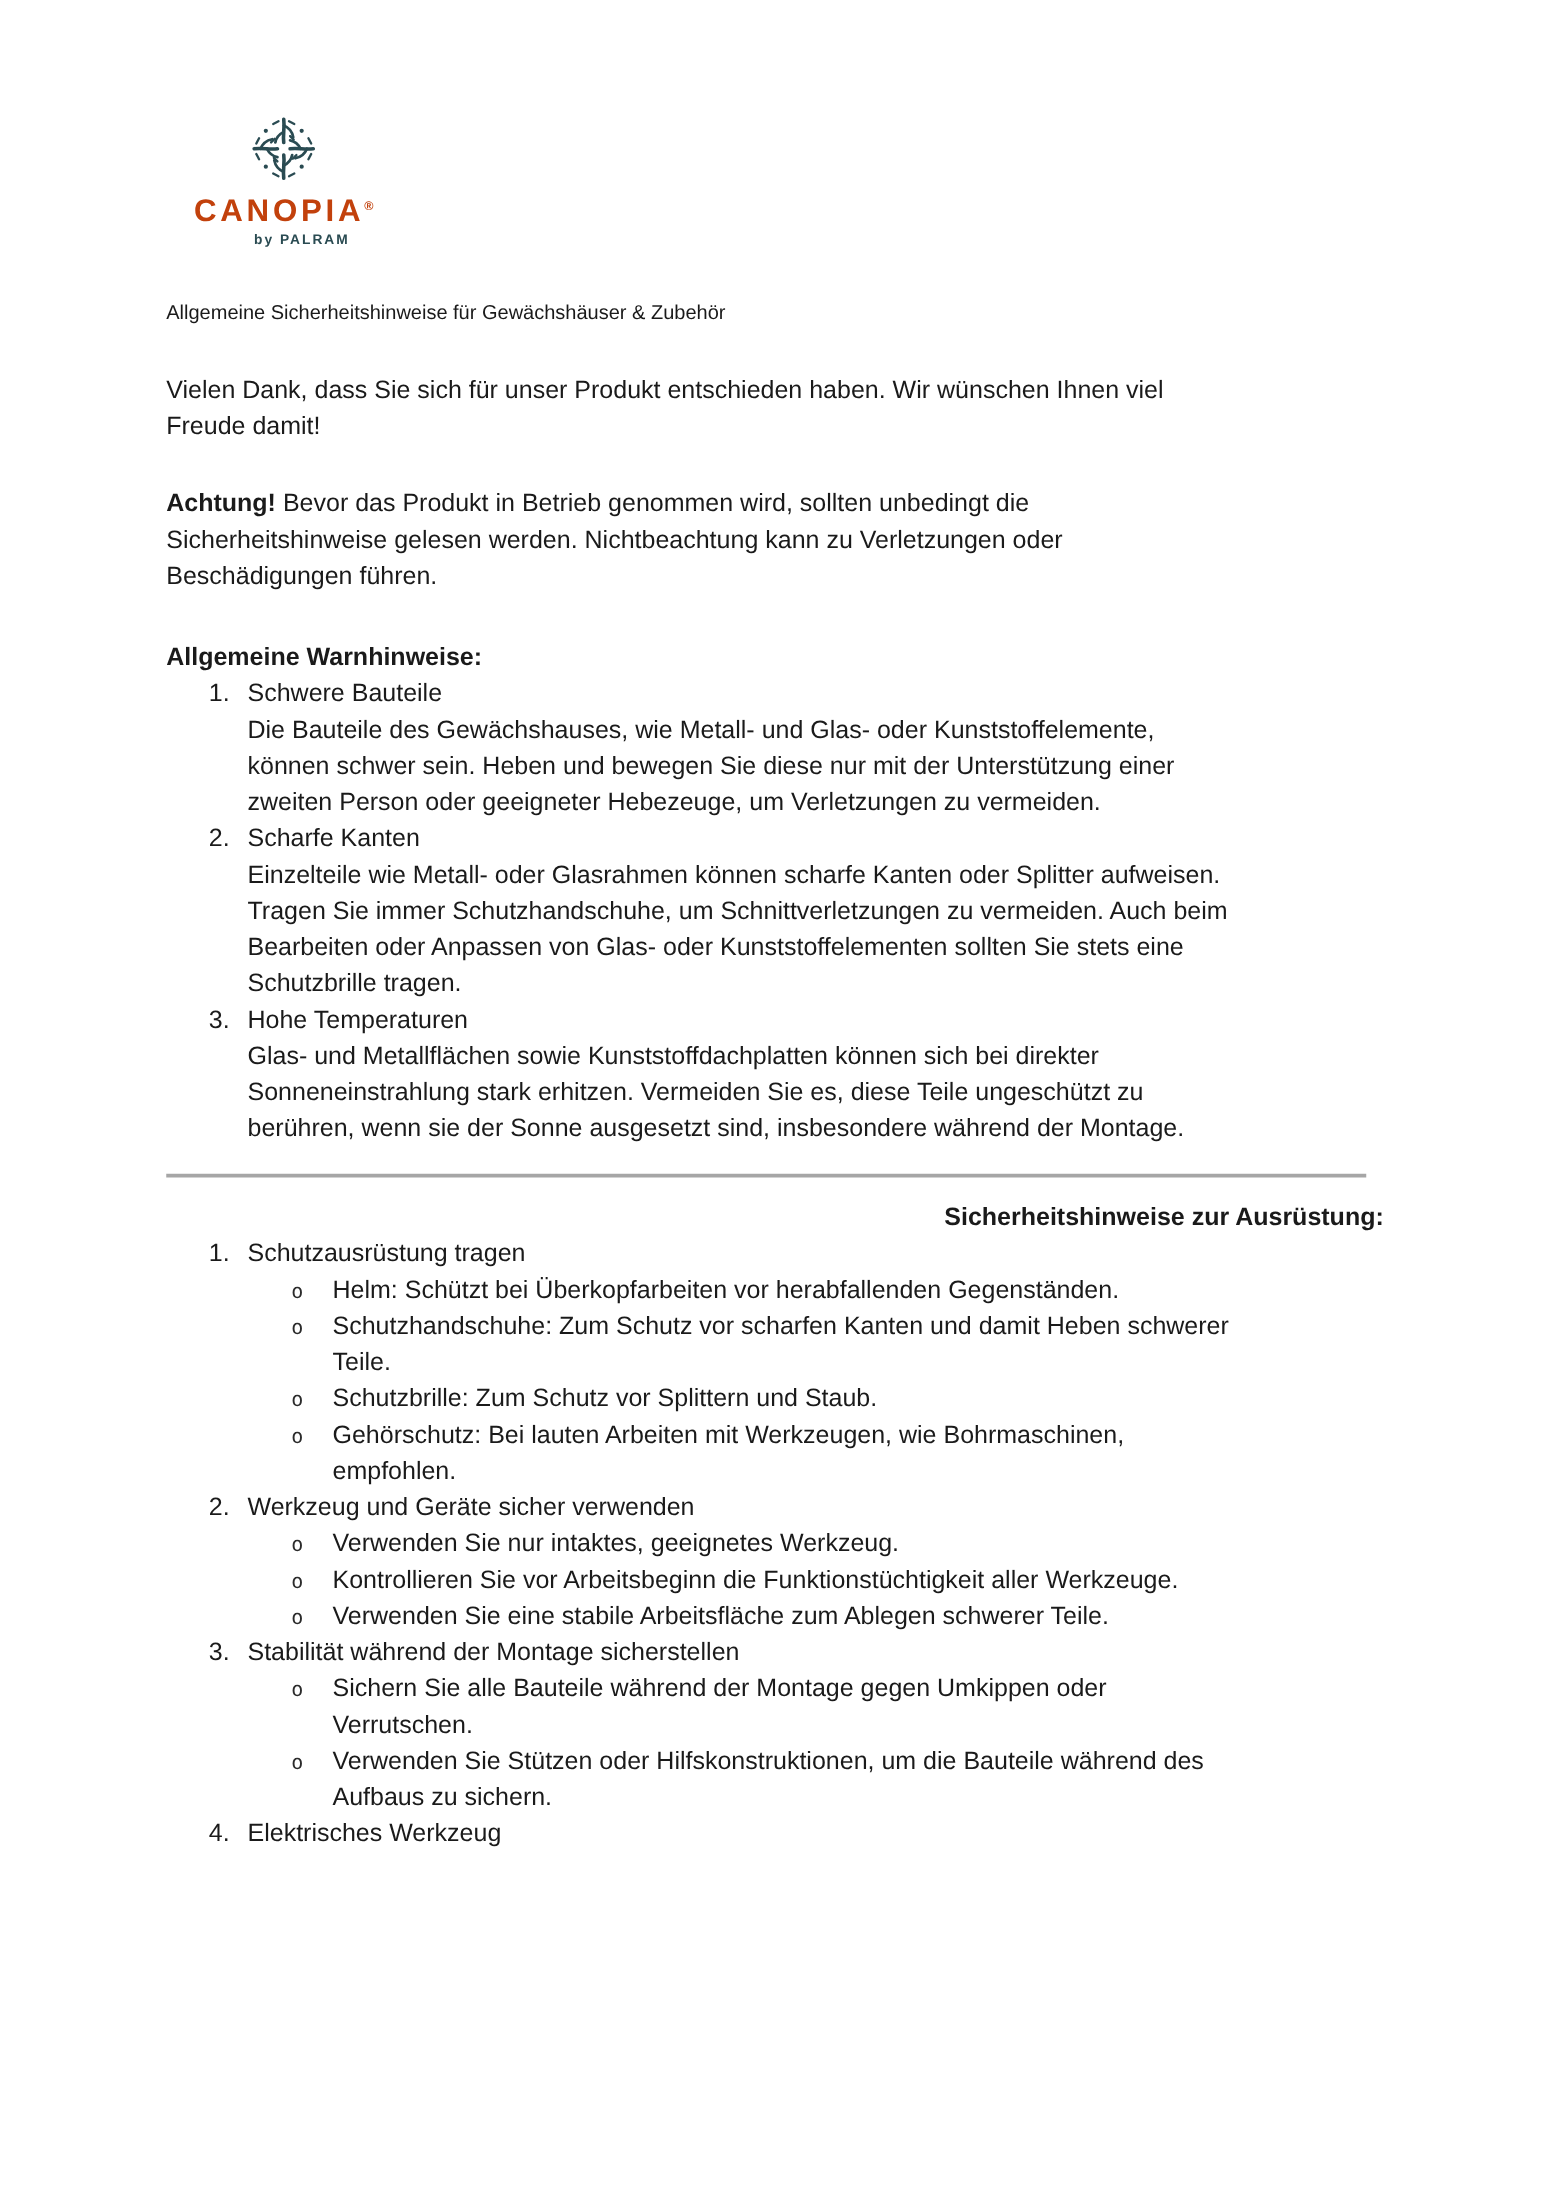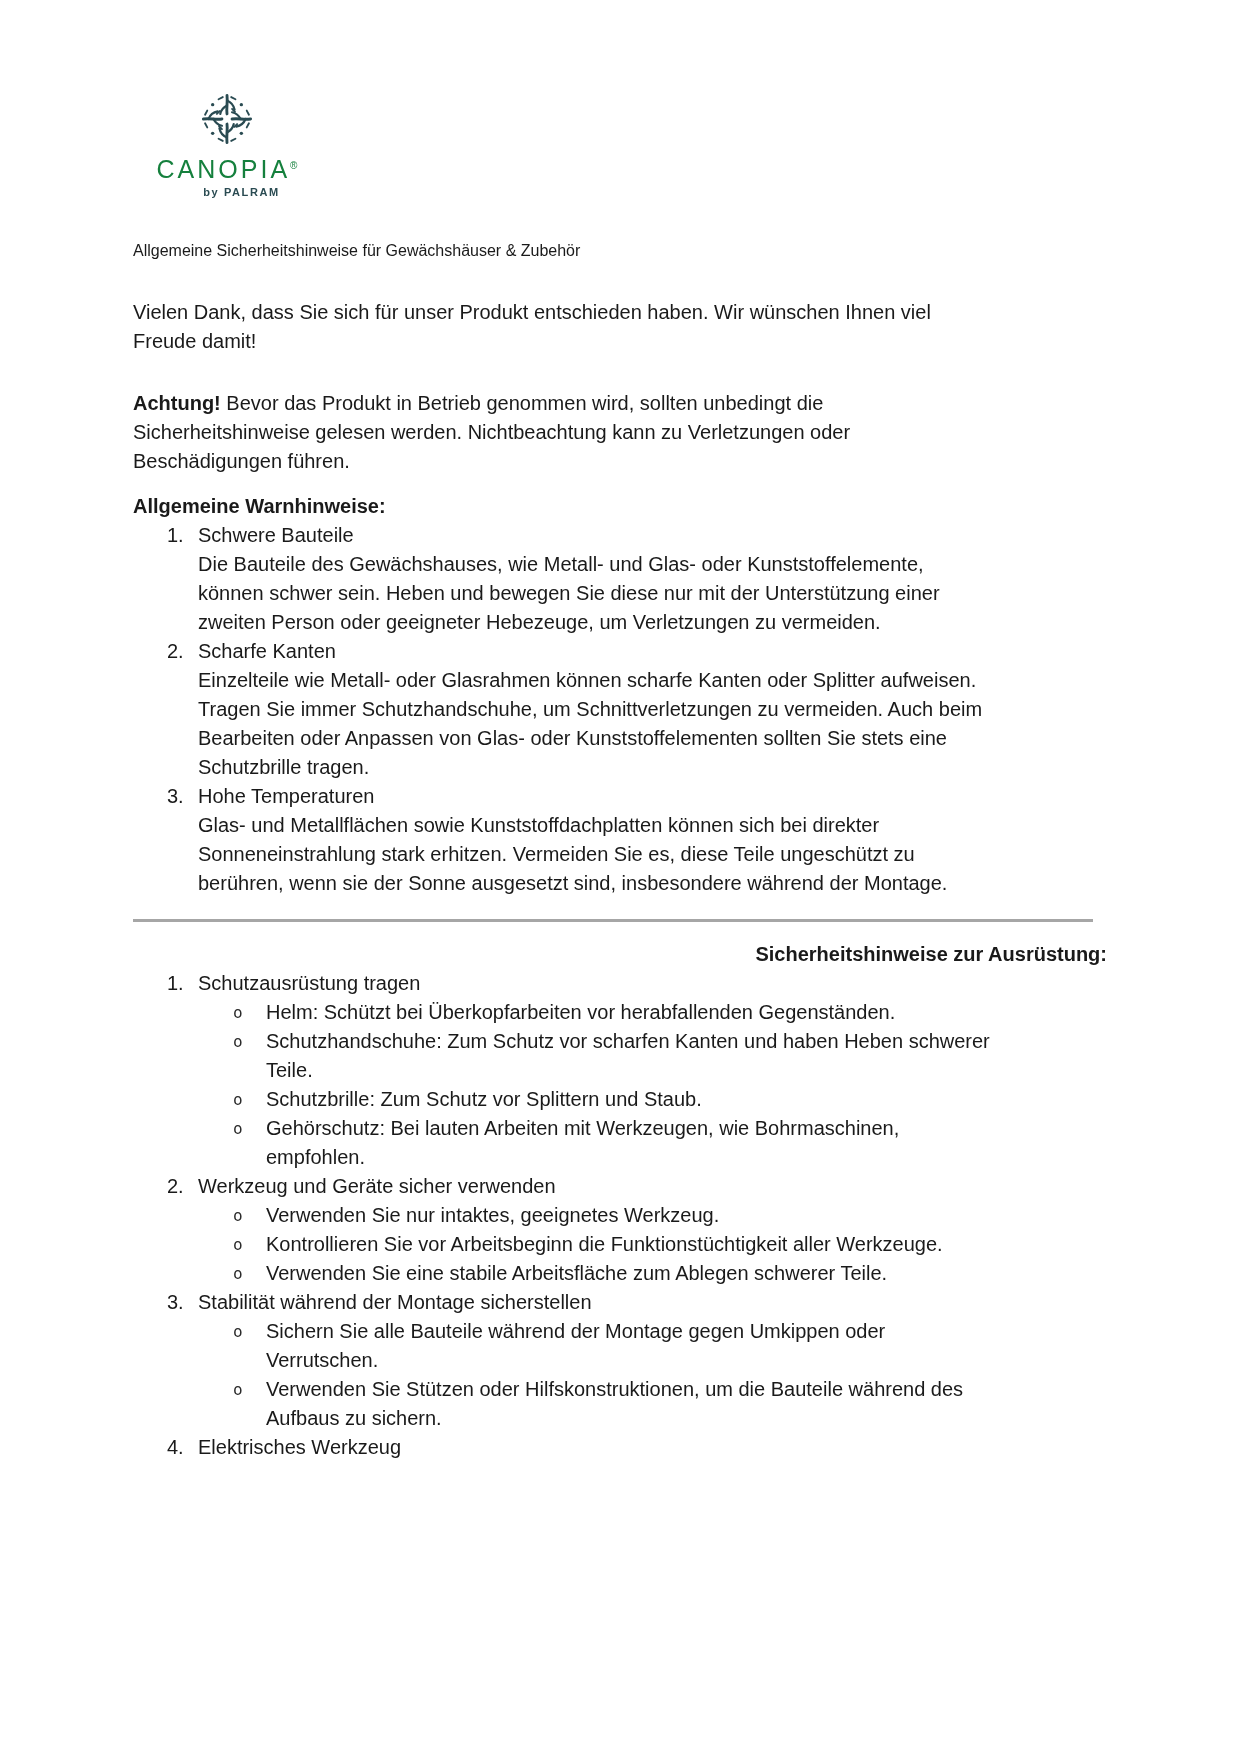--- a/index.html
+++ b/index.html
@@ -14,35 +14,35 @@
   .page {
     width: 1240px; height: 1754px;
     padding: 92px 133px 0 133px;
   }
   .line { white-space: nowrap; }
 
   
   .logo { display: flex; flex-direction: column; align-items: center; width: 140px; margin-left: 24px; }
   .logo-icon { margin-bottom: 7px; }
   .brand {
-    color: #15803d; font-weight: 400; font-size: 25px; line-height: 26px;
+    color: #c2410c; font-weight: 700; font-size: 25px; line-height: 26px;
     letter-spacing: 3px; white-space: nowrap;
   }
   .brand sup { font-size: 10px; letter-spacing: 0; vertical-align: 9px; }
   .byline {
     color: #2a4b52; font-weight: 600; font-size: 11px; line-height: 14px;
     letter-spacing: 1.6px; margin-top: 3px; white-space: nowrap; padding-left: 29px;
   }
 
   
   .doc-title { margin-top: 38px; font-size: 16px; font-weight: 400; line-height: 28px; }
   .contact { margin-top: 26px; font-size: 20px; line-height: 28px; }
   .para { margin-top: 33px; font-size: 20px; line-height: 29px; }
   .para b { font-weight: 700; }
-  .section-heading { margin-top: 16px; font-size: 20px; font-weight: 700; line-height: 29px; }
+  .section-heading { margin-top: 36px; font-size: 20px; font-weight: 700; line-height: 29px; }
   .section-heading.tight { margin-top: 18px; text-align: right; }
 
   
   .list { font-size: 20px; line-height: 29px; }
   .li { position: relative; }
   .l1 { padding-left: 65px; }
   .l1 > .num { position: absolute; left: 34px; top: 0; }
   .l2 { position: relative; padding-left: 133px; }
   .l2 > .omark {
     position: absolute; left: 100px; top: 0;
@@ -132,21 +132,21 @@
     <div class="li l1">
       <span class="num">1.</span>
       <div class="line">Schutzausrüstung tragen</div>
     </div>
     <div class="li l2">
       <span class="omark">o</span>
       <div class="line">Helm: Schützt bei Überkopfarbeiten vor herabfallenden Gegenständen.</div>
     </div>
     <div class="li l2">
       <span class="omark">o</span>
-      <div class="line">Schutzhandschuhe: Zum Schutz vor scharfen Kanten und haben Heben schwerer</div>
+      <div class="line">Schutzhandschuhe: Zum Schutz vor scharfen Kanten und damit Heben schwerer</div>
       <div class="line">Teile.</div>
     </div>
     <div class="li l2">
       <span class="omark">o</span>
       <div class="line">Schutzbrille: Zum Schutz vor Splittern und Staub.</div>
     </div>
     <div class="li l2">
       <span class="omark">o</span>
       <div class="line">Gehörschutz: Bei lauten Arbeiten mit Werkzeugen, wie Bohrmaschinen,</div>
       <div class="line">empfohlen.</div>

